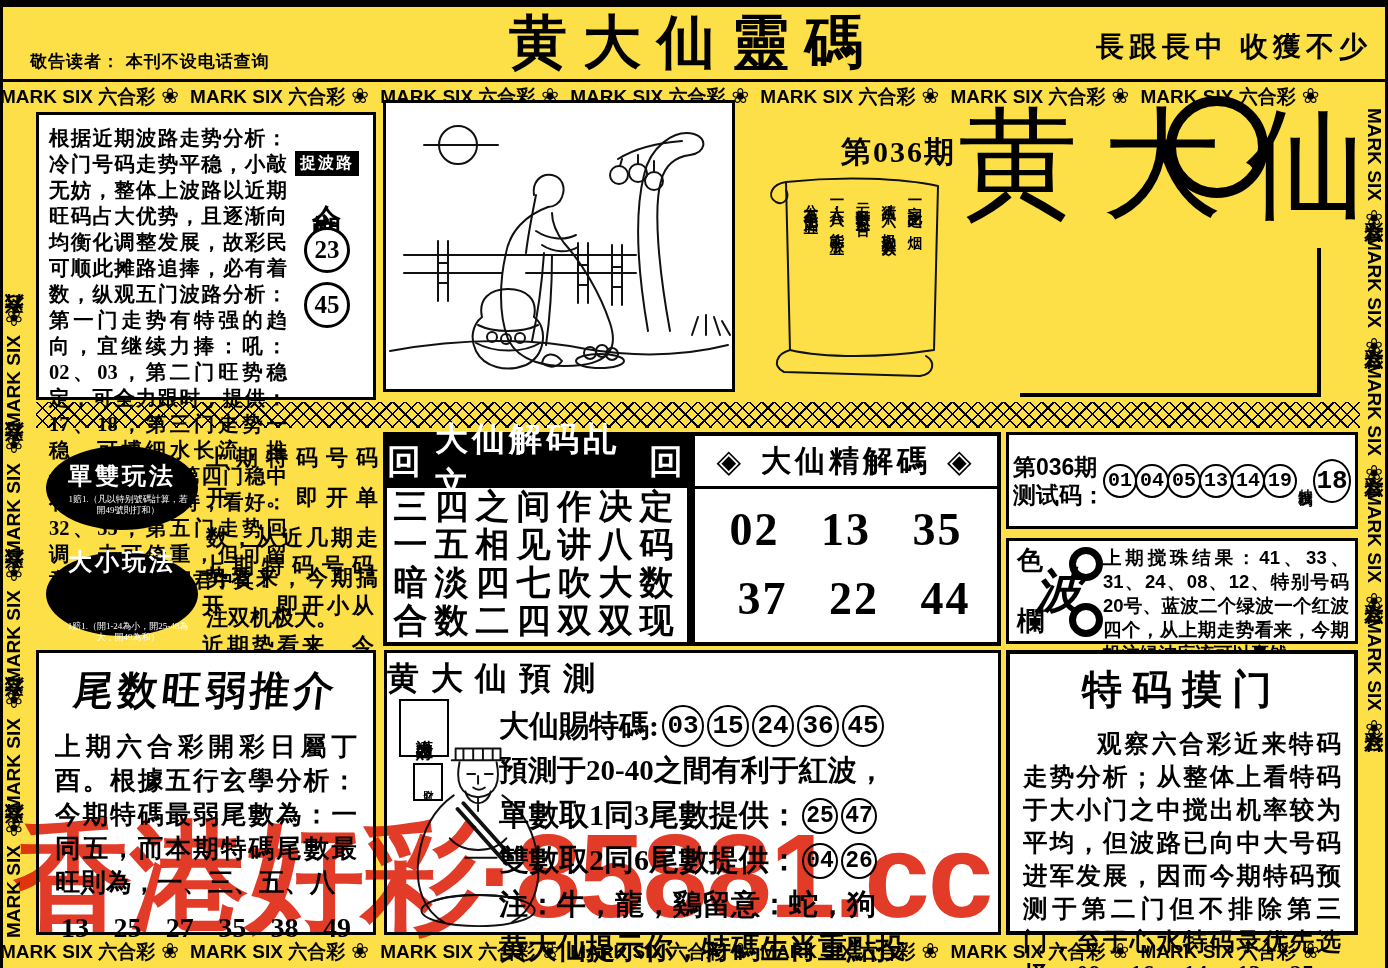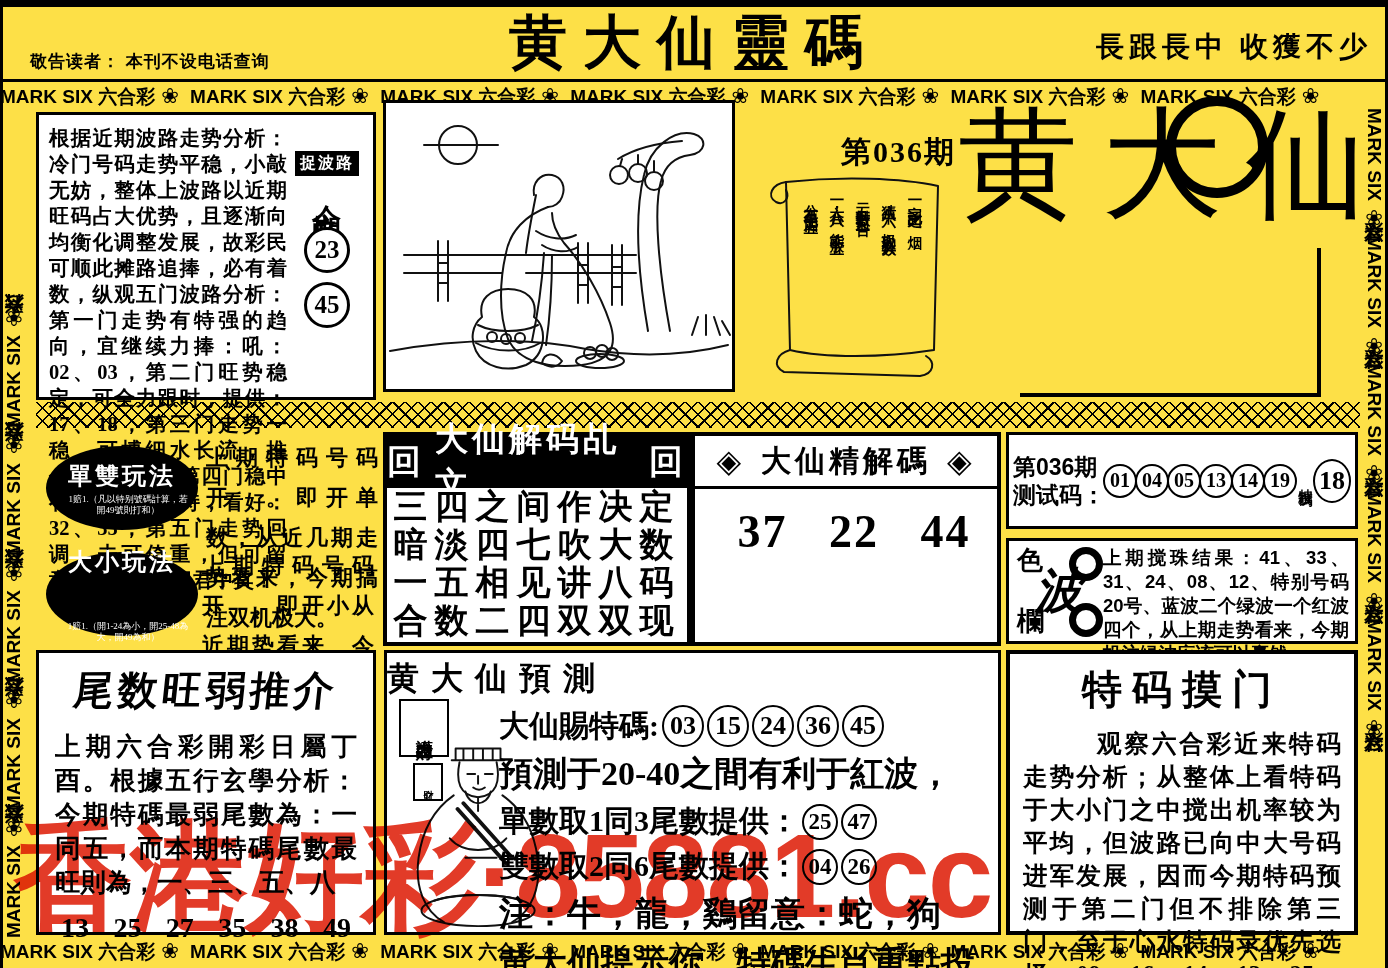--- a/index.html
+++ b/index.html
@@ -64,21 +64,21 @@
   .precise-header{height:50px;border-bottom:3px solid #000;display:flex;align-items:center;justify-content:center;gap:16px;
                   font-size:30px;font-weight:700;letter-spacing:4px;}
   .diam{font-size:32px;}
   .precise-row{text-align:center;font-size:46px;font-weight:700;word-spacing:28px;letter-spacing:2px;}
   .precise-row.r1{margin-top:14px;} .precise-row.r2{margin-top:16px;margin-left:16px;}
   
   #testbox{left:1006px;top:432px;width:352px;height:97px;display:flex;align-items:center;justify-content:space-between;padding:0 4px;}
   .tc-label{font-size:23px;font-weight:700;line-height:28px;white-space:nowrap;font-family:"Liberation Sans","DejaVu Sans",sans-serif;}
   .tc-circles{display:flex;}
   .cc{border:2.5px solid #000;border-radius:50%;display:flex;align-items:center;justify-content:center;
-      font-weight:700;background:#fff;box-sizing:border-box;}
+      font-weight:700;background:#fff;box-sizing:border-box;font-family:Liberation Mono, monospace;}
   .cc.d34{width:34px;height:34px;font-size:20px;margin-left:-2px;}
   .cc.d44{width:44px;height:44px;font-size:26px;}
   .cc.d42{width:42px;height:42px;font-size:26px;margin-left:3px;}
   .cc.d36{width:36px;height:36px;font-size:23px;margin-left:3px;}
   .tc-special{writing-mode:vertical-rl;font-size:14px;font-weight:700;letter-spacing:2px;line-height:16px;}
   
   #cwbox{left:1006px;top:538px;width:352px;height:106px;display:flex;}
   .cw-label{position:relative;width:94px;flex:none;}
   .cw-c1{position:absolute;left:8px;top:2px;font-size:26px;font-weight:700;}
   .cw-c2{position:absolute;left:26px;top:18px;font-size:48px;font-weight:700;font-style:italic;}
@@ -96,21 +96,21 @@
   #predbox{left:384px;top:650px;width:617px;height:285px;}
   .pred-title{font-size:32px;font-weight:700;letter-spacing:12px;margin-top:4px;}
   .seal{position:absolute;border:2px solid #000;display:flex;align-items:center;justify-content:center;
         writing-mode:vertical-rl;font-weight:700;text-align:center;}
   .seal1{left:12px;top:46px;width:46px;height:54px;font-size:17px;line-height:22px;letter-spacing:1px;}
   .seal2{left:26px;top:110px;width:26px;height:34px;font-size:10px;line-height:12px;}
   .deity{position:absolute;left:6px;top:78px;}
   .pred-right{position:absolute;left:112px;top:52px;width:500px;display:flex;flex-direction:column;gap:4px;}
   .prow{display:flex;align-items:center;}
   .plabel{font-size:30px;font-weight:700;white-space:nowrap;}
-  .pline{font-size:34px;font-weight:700;white-space:nowrap;}
+  .pline{font-size:29px;font-weight:700;white-space:nowrap;}
   
   #guidebox{left:1006px;top:650px;width:352px;height:285px;border-width:4px;}
   .guide-title{text-align:center;font-size:40px;font-weight:700;letter-spacing:10px;margin-top:8px;}
   .guide-body{padding:10px 13px 0 13px;font-size:24.5px;line-height:33px;font-weight:700;text-align:justify;text-indent:74px;}
   
   .watermark{position:absolute;left:14px;top:812px;z-index:60;font-size:118px;line-height:1.1;font-weight:700;
              color:#e23b28;white-space:nowrap;letter-spacing:-2px;mix-blend-mode:multiply;
              font-family:"Liberation Sans","DejaVu Sans",sans-serif;}
   svg{stroke:#111;fill:none;stroke-width:2;stroke-linecap:round;stroke-linejoin:round;}
 </style>
@@ -239,31 +239,32 @@
   </div>
   <div class="play-text" style="left:202px;top:546px;">上期特码号码开　。即开小从近期势看来，今期应该投注大数，相信不会走鸡。</div>
 
   <div class="box" id="oraclebox">
     <div class="oracle-header">
       <span class="hui">回</span>
       <span>大仙解码乩文</span>
       <span class="hui">回</span>
     </div>
     <div class="oracle-line">三四之间作决定</div>
+    <div class="oracle-line">一五相见讲八码</div>
     <div class="oracle-line">暗淡四七吹大数</div>
-    <div class="oracle-line">一五相见讲八码</div>
     <div class="oracle-line">合数二四双双现</div>
   </div>
 
   <div class="box" id="precisebox">
     <div class="precise-header">
       <span class="diam">◈</span>
       <span>大仙精解碼</span>
       <span class="diam">◈</span>
     </div>
+    <div class="precise-row r1">02 13 35</div>
     <div class="precise-row r2">37 22 44</div>
   </div>
 
   <div class="box" id="testbox">
     <div class="tc-label">
       <div>第036期</div>
       <div>测试码：</div>
     </div>
     <div class="tc-circles">
       <span class="cc d34">01</span>

